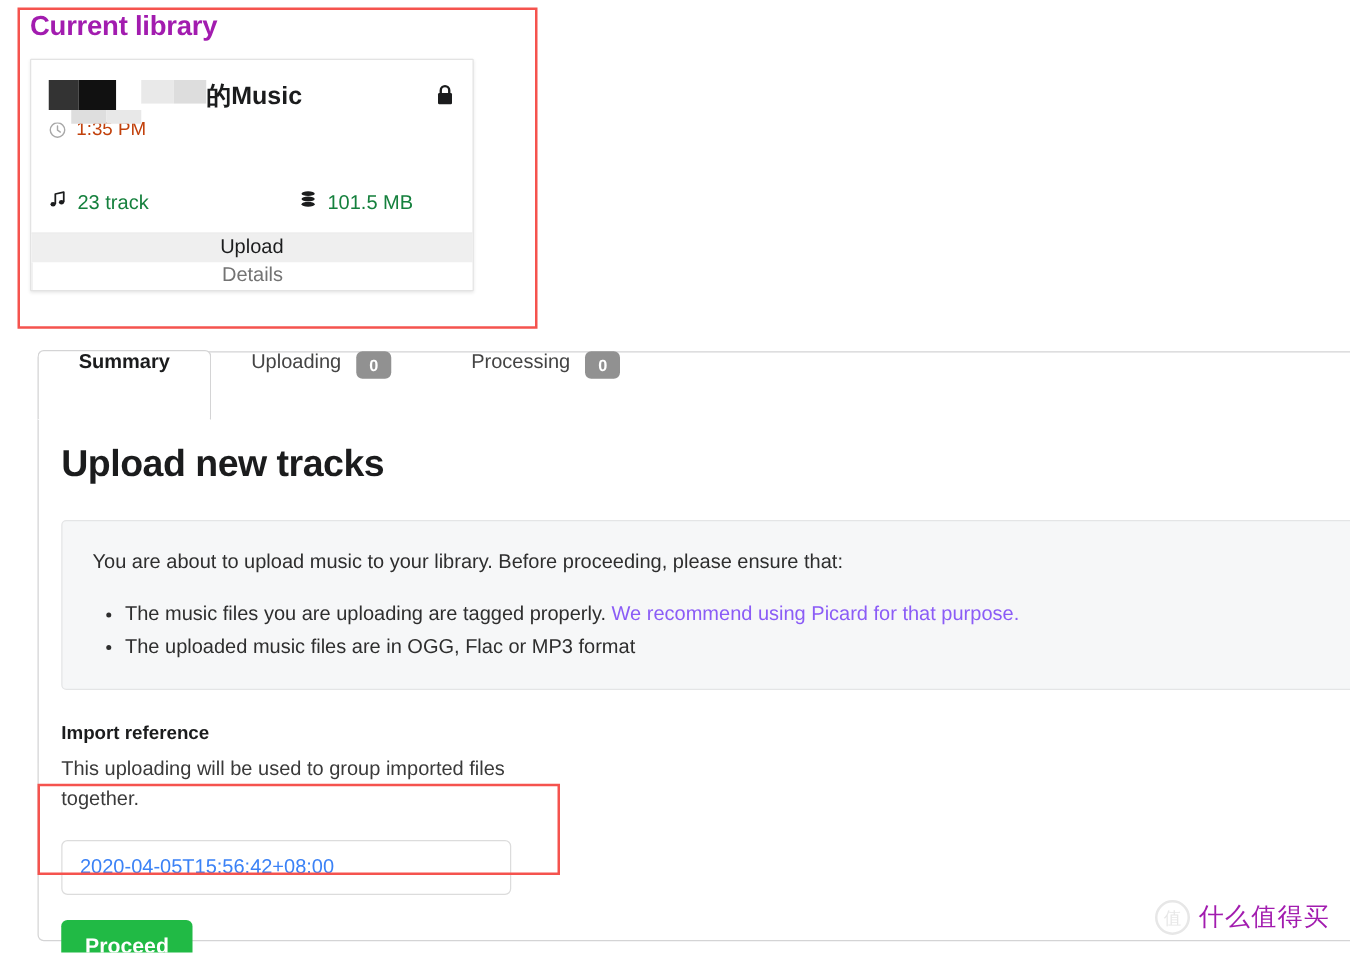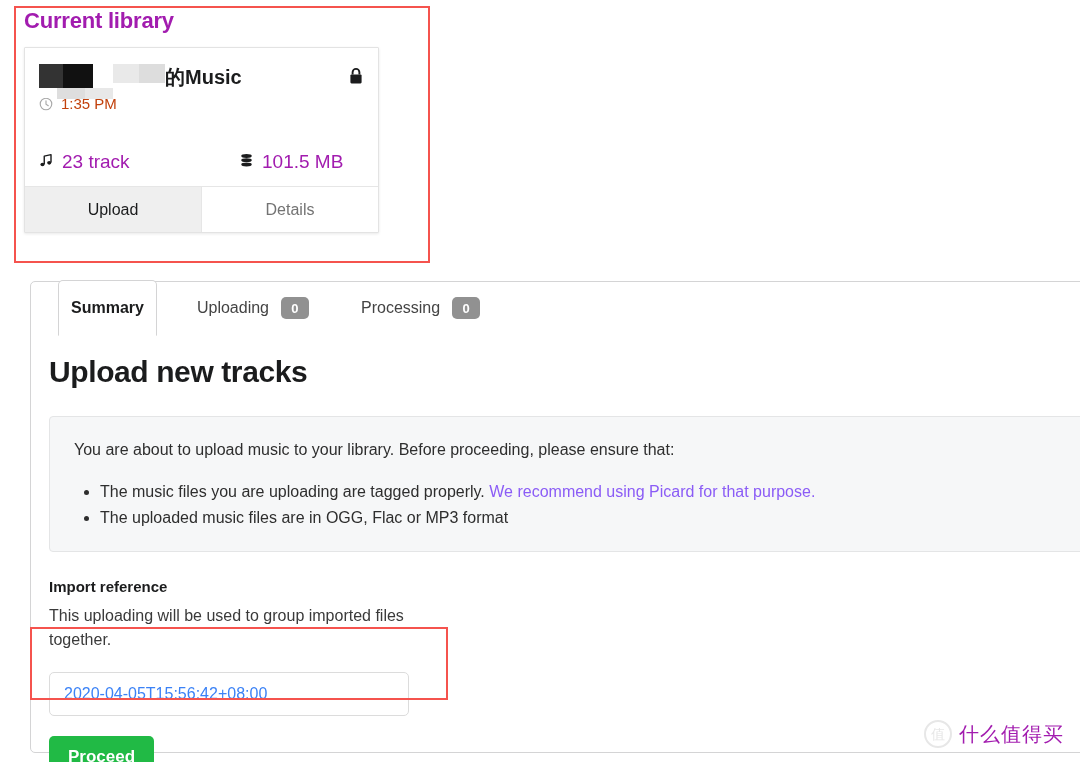--- a/index.html
+++ b/index.html
@@ -111,36 +111,37 @@
     line-height: 18px;
   }
   .clock-icon { width: 14px; height: 14px; display: block; }
 
   .card-stats {
     position: absolute;
     left: 14px;
     top: 104px;
     width: 327px;
     display: flex;
-    font-size: 19px;
-    color: #a21caf;
+    font-size: 16px;
+    color: #15803d;
   }
   .stat {
     display: flex;
     align-items: center;
     gap: 8px;
     line-height: 20px;
   }
   .stat-tracks { width: 200px; }
   .stat-icon { display: block; }
 
   .card-actions {
     display: flex;
     border-top: 1px solid #e6e6e6;
     height: 45px;
+    flex-direction: column;
   }
   .card-action {
     flex: 1;
     display: flex;
     align-items: center;
     justify-content: center;
     font-size: 16px;
     color: #333333;
     background: #ffffff;
     cursor: pointer;
@@ -174,31 +175,29 @@
     top: 281px;
     height: 54px;
     width: 1060px;
     display: flex;
     align-items: flex-start;
     z-index: 20;
   }
   .tab {
     position: relative;
     display: flex;
-    align-items: center;
     gap: 12px;
     height: 54px;
-    padding: 0 12px;
+    padding: 0 32px;
     font-size: 16px;
     color: #444444;
     cursor: pointer;
     box-sizing: border-box;
     background: transparent;
     user-select: none;
-    margin-left: 28px;
   }
   .tab.active {
     background: #ffffff;
     font-weight: bold;
     color: #1b1c1d;
     border: 1px solid #d4d4d5;
     border-bottom: 1px solid #ffffff;
     border-radius: 5px 5px 0 0;
     margin-top: -1px;
     height: 56px;

